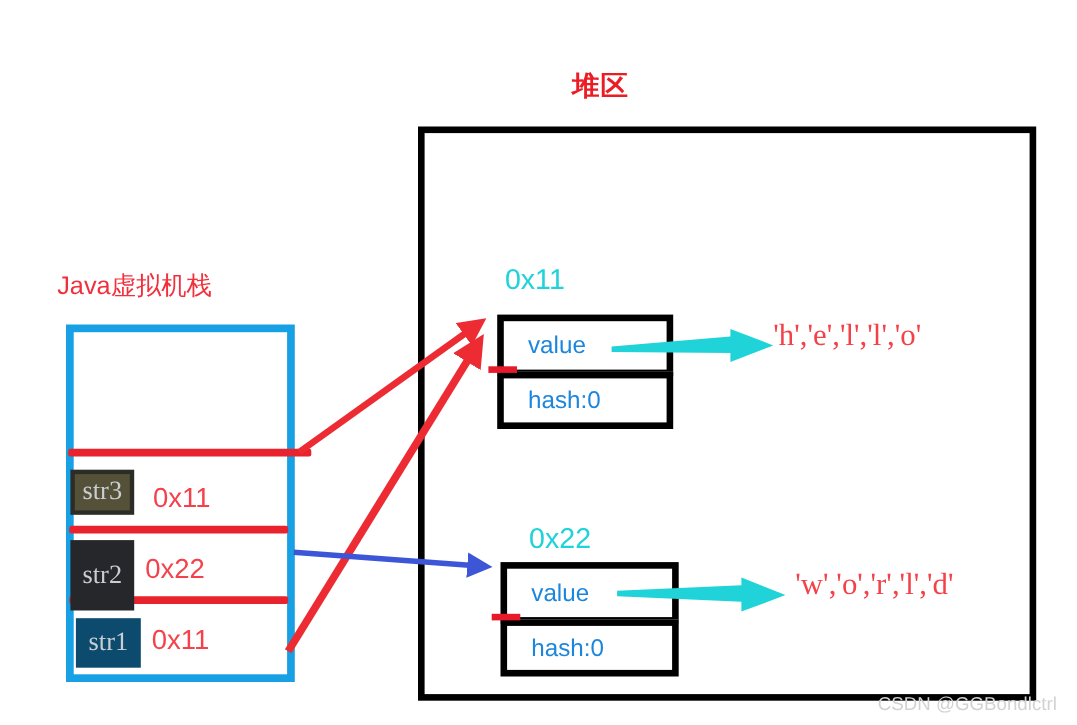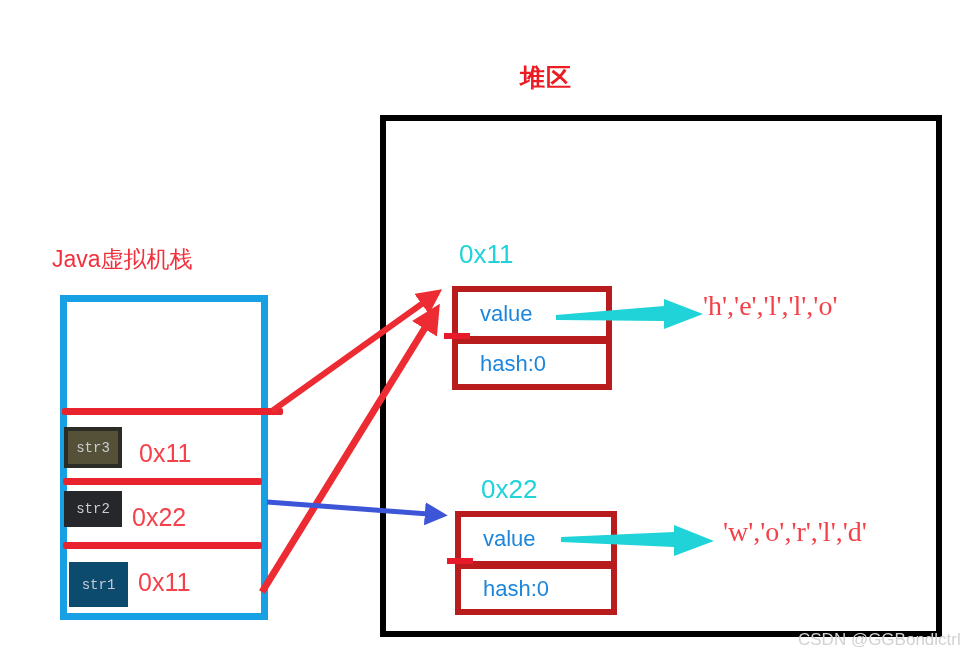--- a/index.html
+++ b/index.html
@@ -20,39 +20,39 @@
   .stack-box{left:60px;top:295px;width:208px;height:325px;border:7px solid #18A0E4;box-sizing:border-box;}
 
   
   .divider{height:7px;background:#E8232D;border-radius:2px;}
   .div1{left:62px;top:408px;width:221px;}
   .div2{left:63px;top:478px;width:199px;}
   .div3{left:63px;top:542px;width:199px;}
 
   
   .badge{display:flex;align-items:center;justify-content:center;
-    font-family:Liberation Mono, monospace;font-size:14px;color:#C9CED4;box-sizing:border-box;}
+    font-family:Liberation Serif, serif;font-size:24px;color:#C9CED4;box-sizing:border-box;}
   .badge-str3{left:64px;top:427px;width:58px;height:41px;background:#2B2C26;padding:4px;}
   .badge-str3 .inner{width:100%;height:100%;background:#555139;display:flex;align-items:center;justify-content:center;}
-  .badge-str2{left:64px;top:491px;width:58px;height:36px;background:#26272B;}
+  .badge-str2{left:64px;top:491px;width:58px;height:64px;background:#26272B;}
   .badge-str1{left:69px;top:562px;width:59px;height:45px;background:#0c4a6e;}
 
   
   .addr{font-size:25px;color:#F4414B;}
   .addr-str3{left:139px;top:439px;}
   .addr-str2{left:132px;top:503px;}
   .addr-str1{left:138px;top:568px;}
 
   
   .obj-label{font-size:26px;color:#1FD3D9;}
   .obj1-label{left:459px;top:239px;}
   .obj2-label{left:481px;top:474px;}
 
   
-  .cell{border:6px solid #b91c1c;box-sizing:border-box;background:#ffffff;
+  .cell{border:6px solid #000000;box-sizing:border-box;background:#ffffff;
     display:flex;align-items:center;font-size:22px;color:#1C86DC;padding-left:22px;}
   .obj1-value{left:452px;top:286px;width:160px;height:56px;}
   .obj1-hash {left:452px;top:338px;width:160px;height:52px;}
   .obj2-value{left:455px;top:511px;width:162px;height:56px;}
   .obj2-hash {left:455px;top:563px;width:162px;height:52px;}
   .stub{height:6px;background:#E61A2B;}
   .stub1{left:444px;top:333px;width:26px;}
   .stub2{left:447px;top:558px;width:26px;}
 
   

